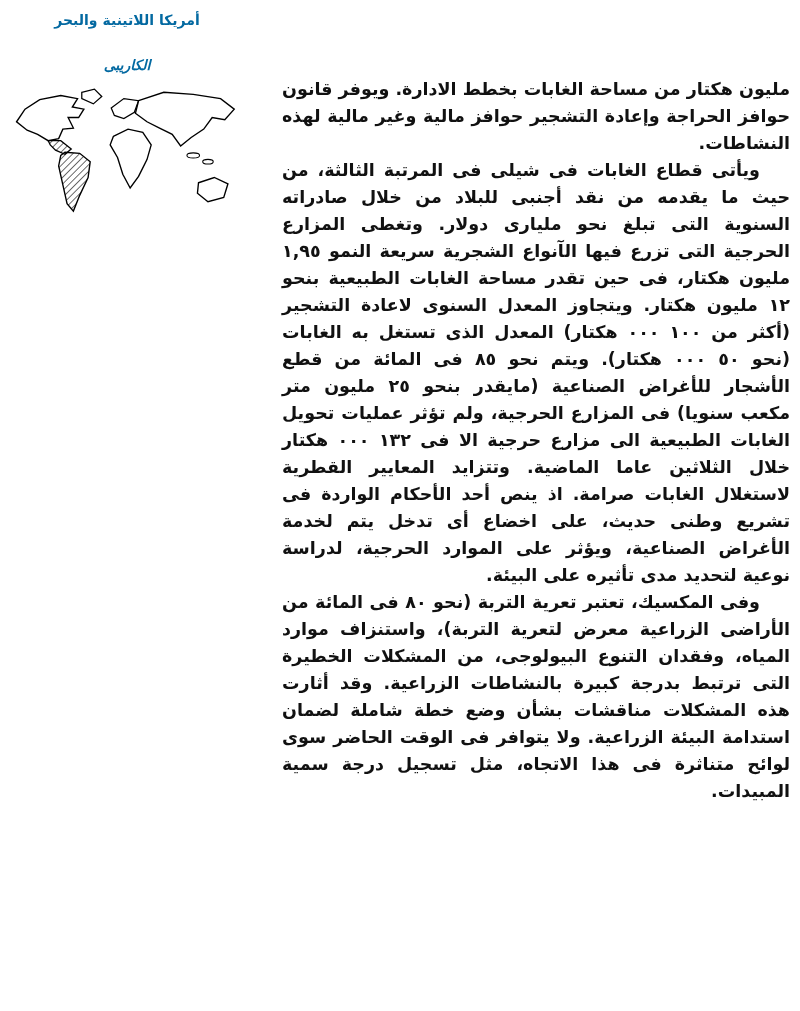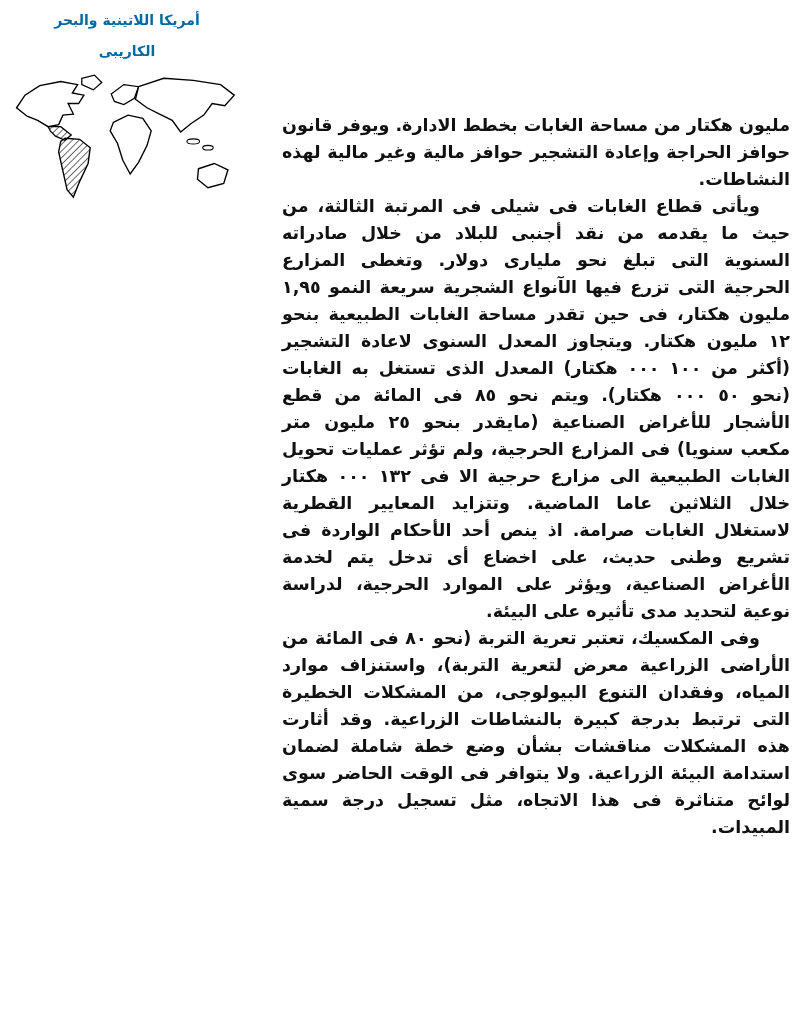--- a/index.html
+++ b/index.html
@@ -25,21 +25,22 @@
   }
   .figure-title {
     direction: rtl;
     text-align: center;
     font-weight: 700;
     font-size: 14px;
     line-height: 1.2;
     color: #0369a1;
   }
   .figure-title .line2 {
-    margin-top: 14px;
+    margin-top: 28px;
+    font-style: italic;
   }
   .map-wrap {
     margin-top: 12px;
     width: 242px;
   }
   .map-wrap svg {
     display: block;
   }
 
   
@@ -55,21 +56,20 @@
     line-height: 27px;
     letter-spacing: 0.1px;
   }
   .article p {
     margin: 0;
     padding: 0;
     text-indent: 30px;
   }
   .article p.first {
     text-indent: 0;
-    margin-top: 36px;
   }
 </style>
 </head>
 <body>
 
 <div class="figure">
   <div class="figure-title">
     <div class="line1">أمريكا اللاتينية والبحر</div>
     <div class="line2">الكاريبى</div>
   </div>

